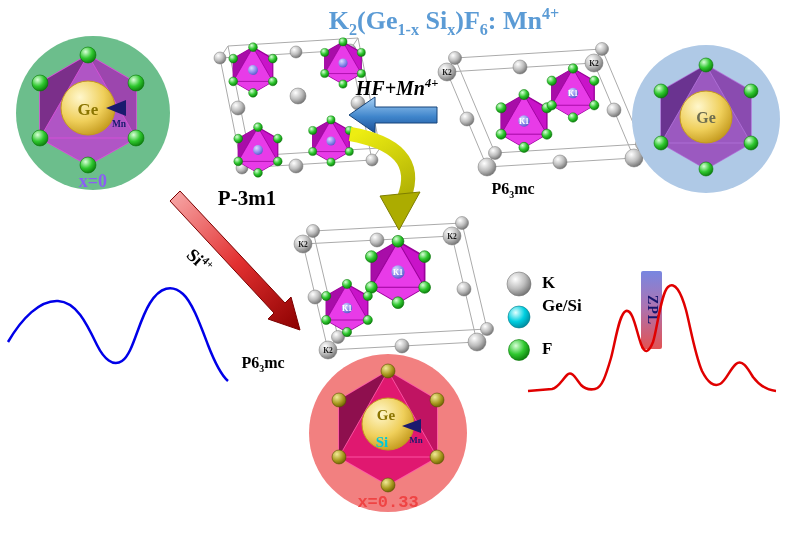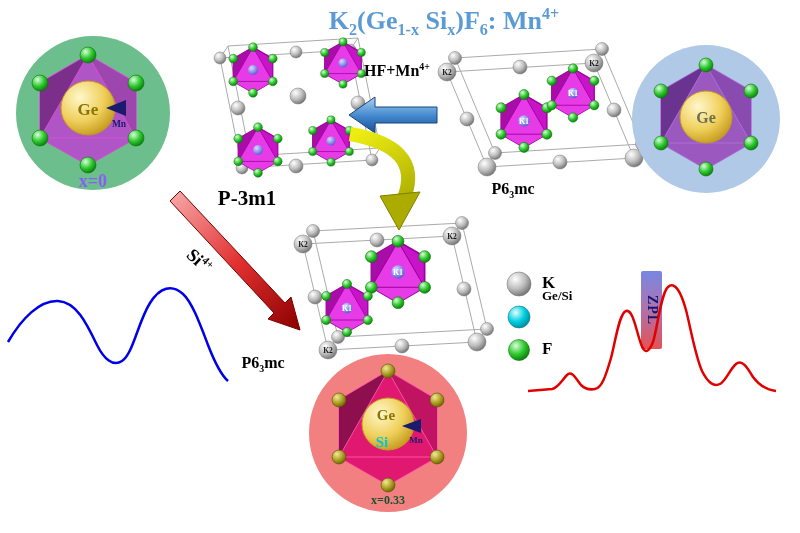--- a/index.html
+++ b/index.html
@@ -237,28 +237,28 @@
 <div class="lbl centered" style="left:247px; top:187px; font-size:21px;">P-3m1</div>
 
 <div class="lbl centered" style="left:513px; top:180px; font-size:16px;">
   <span>P6</span><sub>3</sub><span>mc</span>
 </div>
 
 <div class="lbl centered" style="left:263px; top:354px; font-size:16px;">
   <span>P6</span><sub>3</sub><span>mc</span>
 </div>
 
-<div class="lbl centered" style="left:397px; top:62px; font-size:16px;">
+<div class="lbl centered" style="left:397px; top:77px; font-size:20px;font-style:italic;">
   <span>HF+Mn</span><sup>4+</sup>
 </div>
 
 <div class="lbl" style="left:186px; top:250px; font-size:18px; transform:rotate(43deg);">
   <span>Si</span><sup>4+</sup>
 </div>
 
 <div class="lbl centered" style="left:93px; top:172px; font-size:18px; color:#8b5cf6;">x=0</div>
-<div class="lbl centered" style="left:388px; top:494px; font-size:12px; color:#14532d;">x=0.33</div>
+<div class="lbl centered" style="left:388px; top:494px; font-size:17px; color:#ef4444;font-family:Liberation Mono, monospace;">x=0.33</div>
 
 <div class="lbl" style="left:542px; top:274px; font-size:17px;">K</div>
-<div class="lbl" style="left:542px; top:289px; font-size:13px;">Ge/Si</div>
+<div class="lbl" style="left:542px; top:297px; font-size:17px;">Ge/Si</div>
 <div class="lbl" style="left:542px; top:340px; font-size:17px;">F</div>
 
 </div>
 
 </body></html>

